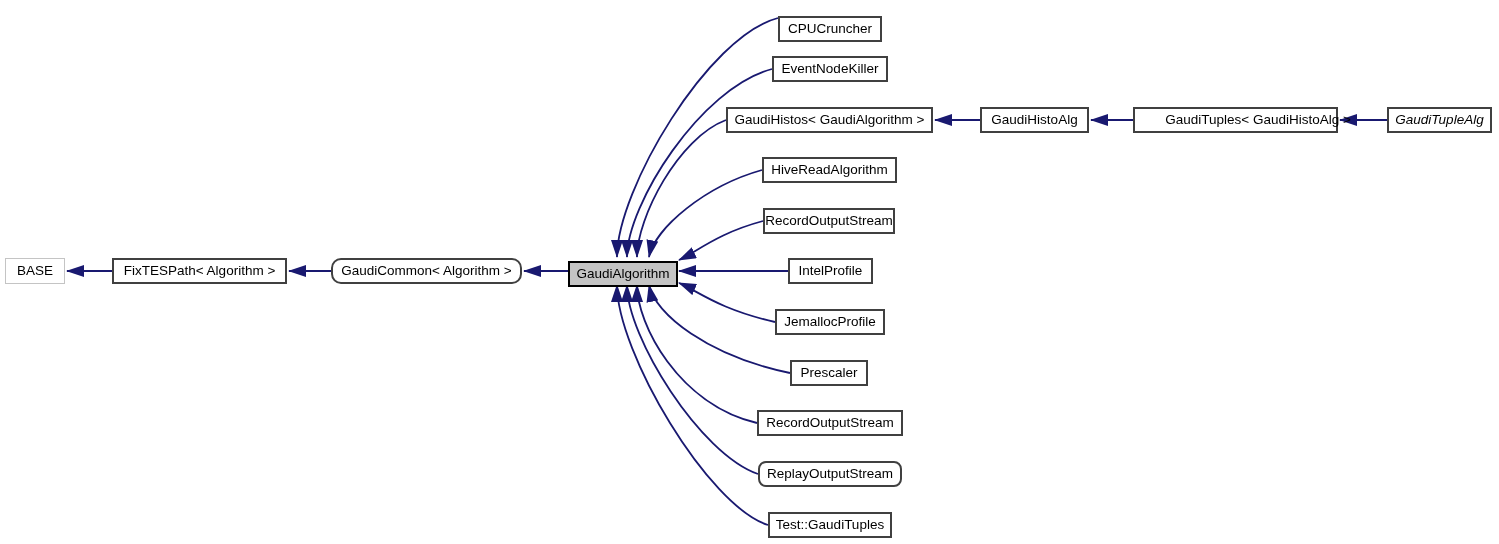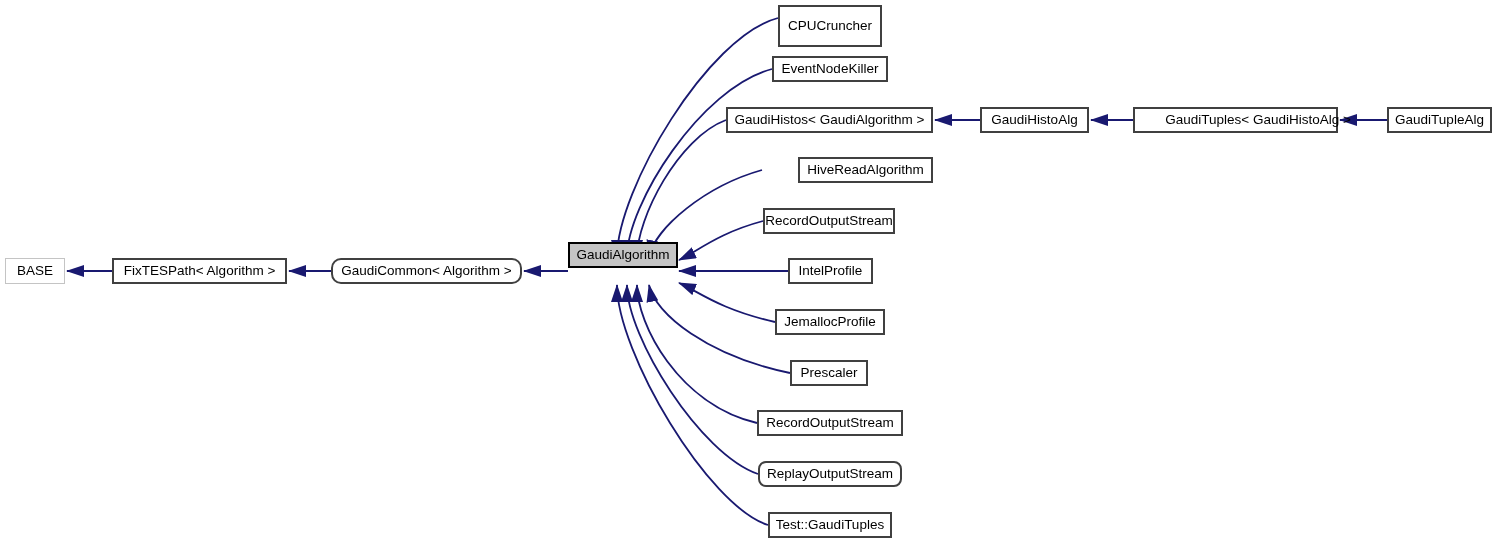--- a/index.html
+++ b/index.html
@@ -77,29 +77,29 @@
         <path d="M790,373 C708,356 655,314 649,285" class="edge" stroke="#191970" marker-end="url(#arrowhead)"></path>
         <path d="M757,423 C678,404 637,324 637,285" class="edge" stroke="#191970" marker-end="url(#arrowhead)"></path>
         <path d="M758,474 C700,454 627,337 627,285" class="edge" stroke="#191970" marker-end="url(#arrowhead)"></path>
         <path d="M768,525 C708,506 617,352 617,285" class="edge" stroke="#191970" marker-end="url(#arrowhead)"></path>
       </g>
   </svg>
   <div id="nodes-layer">
       <div class="node muted" style="left: 5px; top: 258px; width: 60px; height: 26px;">BASE</div>
       <div class="node normal" style="left: 112px; top: 258px; width: 175px; height: 26px;">FixTESPath&lt; Algorithm &gt;</div>
       <div class="node normal" style="left: 331px; top: 258px; width: 191px; height: 26px; border-radius: 10px;">GaudiCommon&lt; Algorithm &gt;</div>
-      <div class="node highlight" style="left: 568px; top: 242px; width: 110px; height: 26px;">GaudiAlgorithm</div>
-      <div class="node normal" style="left: 778px; top: 5px; width: 104px; height: 42px;">CPUCruncher</div>
+      <div class="node highlight" style="left: 568px; top: 261px; width: 110px; height: 26px;">GaudiAlgorithm</div>
+      <div class="node normal" style="left: 778px; top: 16px; width: 104px; height: 26px;">CPUCruncher</div>
       <div class="node normal" style="left: 772px; top: 56px; width: 116px; height: 26px;">EventNodeKiller</div>
       <div class="node normal" style="left: 726px; top: 107px; width: 207px; height: 26px;">GaudiHistos&lt; GaudiAlgorithm &gt;</div>
-      <div class="node normal" style="left: 762px; top: 157px; width: 135px; height: 26px; margin-left: 36px;">HiveReadAlgorithm</div>
+      <div class="node normal" style="left: 762px; top: 157px; width: 135px; height: 26px;">HiveReadAlgorithm</div>
       <div class="node normal" style="left: 763px; top: 208px; width: 132px; height: 26px;">RecordOutputStream</div>
       <div class="node normal" style="left: 788px; top: 258px; width: 85px; height: 26px;">IntelProfile</div>
       <div class="node normal" style="left: 775px; top: 309px; width: 110px; height: 26px;">JemallocProfile</div>
       <div class="node normal" style="left: 790px; top: 360px; width: 78px; height: 26px;">Prescaler</div>
       <div class="node normal" style="left: 757px; top: 410px; width: 146px; height: 26px;">RecordOutputStream</div>
       <div class="node normal" style="left: 758px; top: 461px; width: 144px; height: 26px; border-radius: 8px;">ReplayOutputStream</div>
       <div class="node normal" style="left: 768px; top: 512px; width: 124px; height: 26px;">Test::GaudiTuples</div>
       <div class="node normal" style="left: 980px; top: 107px; width: 109px; height: 26px;">GaudiHistoAlg</div>
       <div class="node normal" style="left: 1133px; top: 107px; width: 205px; height: 26px; padding-left: 45px;">GaudiTuples&lt; GaudiHistoAlg &gt;</div>
-      <div class="node normal" style="left: 1387px; top: 107px; width: 105px; height: 26px;">GaudiTupleAlg</div>
+      <div class="node normal" style="left: 1387px; top: 107px; width: 105px; height: 26px; font-style: italic;">GaudiTupleAlg</div>
     </div>
 </div>
 
 </body></html>

